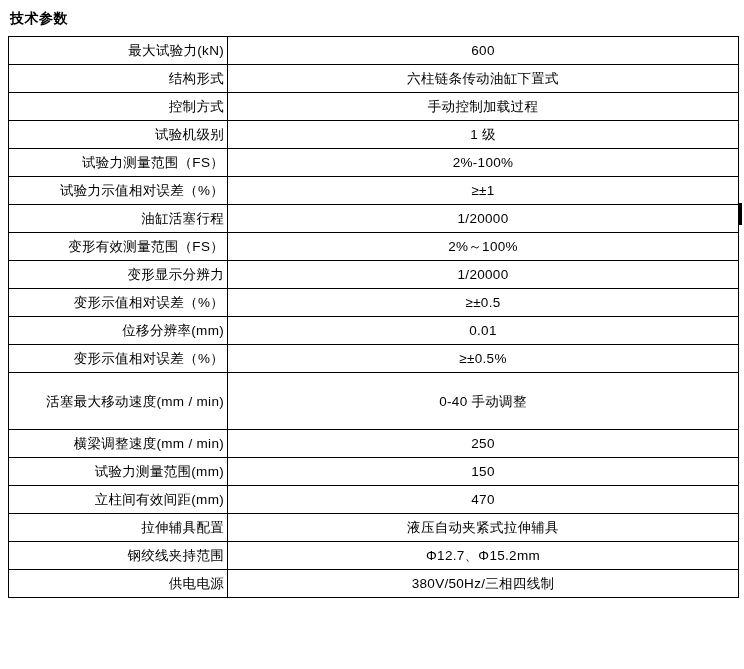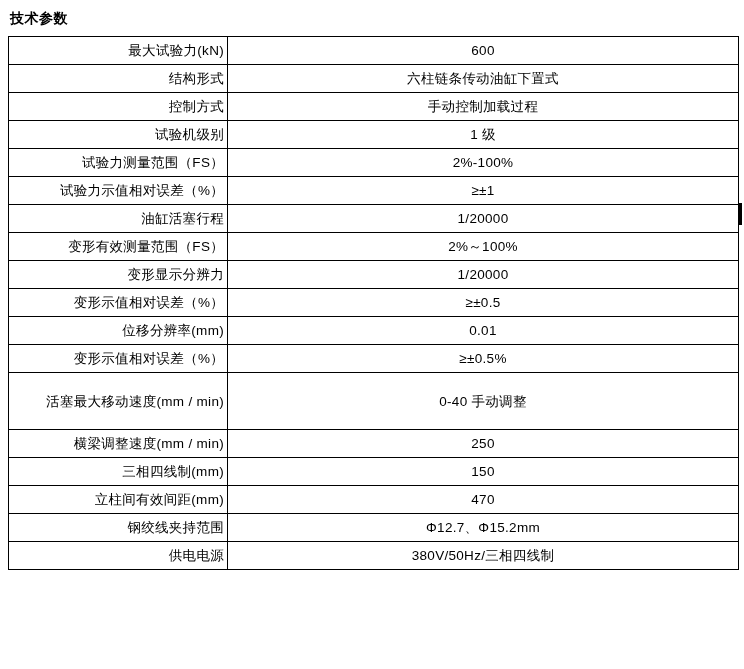--- a/index.html
+++ b/index.html
@@ -120,26 +120,30 @@
       </tr>
       <tr class="tall">
         <td class="label">活塞最大移动速度(mm / min)</td>
         <td class="value">0-40 手动调整</td>
       </tr>
       <tr>
         <td class="label">横梁调整速度(mm / min)</td>
         <td class="value">250</td>
       </tr>
       <tr>
-        <td class="label">三相四线制(mm)</td>
+        <td class="label">试验力测量范围(mm)</td>
         <td class="value">150</td>
       </tr>
       <tr>
         <td class="label">立柱间有效间距(mm)</td>
         <td class="value">470</td>
+      </tr>
+      <tr>
+        <td class="label">拉伸辅具配置</td>
+        <td class="value">液压自动夹紧式拉伸辅具</td>
       </tr>
       <tr>
         <td class="label">钢绞线夹持范围</td>
         <td class="value">Φ12.7、Φ15.2mm</td>
       </tr>
       <tr>
         <td class="label">供电电源</td>
         <td class="value">380V/50Hz/三相四线制</td>
       </tr>
     </tbody>

